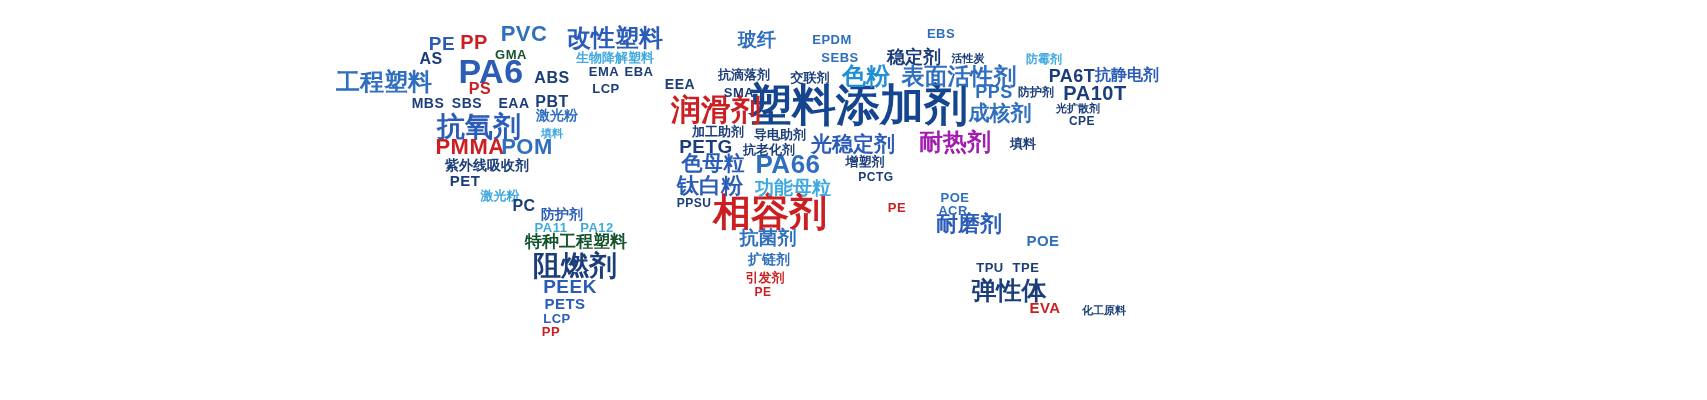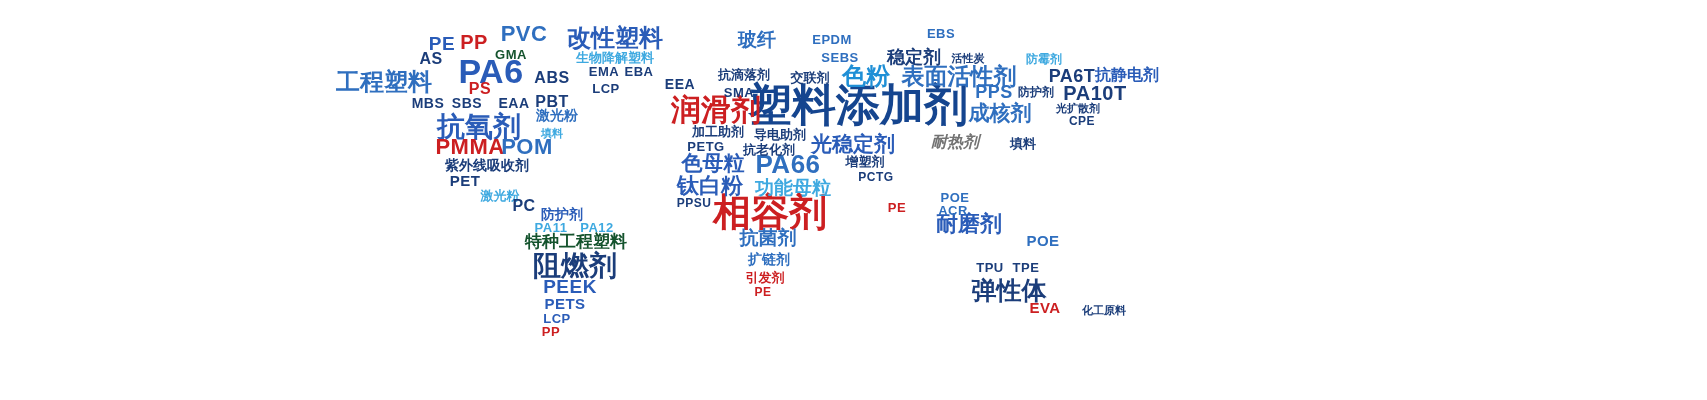--- a/index.html
+++ b/index.html
@@ -64,21 +64,21 @@
     <span class="cloud-word cjk w-bold" style="left: 710px; top: 186px; font-size: 22px; color: rgb(42, 92, 184);">钛白粉</span>
     <span class="cloud-word cjk w-bold" style="left: 713px; top: 163px; font-size: 21px; color: rgb(42, 92, 184);">色母粒</span>
     <span class="cloud-word cjk w-bold" style="left: 793px; top: 187px; font-size: 19px; color: rgb(62, 169, 224);">功能母粒</span>
     <span class="cloud-word cjk w-bold" style="left: 768px; top: 237px; font-size: 19px; color: rgb(47, 111, 191);">抗菌剂</span>
     <span class="cloud-word cjk w-bold" style="left: 576px; top: 241px; font-size: 17px; color: #14532d;">特种工程塑料</span>
     <span class="cloud-word latin w-bold" style="left: 570px; top: 286px; font-size: 19px; color: rgb(42, 92, 184);">PEEK</span>
     <span class="cloud-word latin w-bold" style="left: 524px; top: 34px; font-size: 22px; color: rgb(47, 111, 191);">PVC</span>
     <span class="cloud-word latin w-bold" style="left: 474px; top: 42px; font-size: 20px; color: rgb(204, 31, 33);">PP</span>
     <span class="cloud-word latin w-bold" style="left: 442px; top: 43px; font-size: 19px; color: rgb(42, 92, 184);">PE</span>
     <span class="cloud-word cjk w-bold" style="left: 914px; top: 57px; font-size: 18px; color: rgb(27, 61, 122);">稳定剂</span>
-    <span class="cloud-word cjk w-bold" style="left: 955px; top: 142px; font-size: 16px; color: #737373; font-style: italic;">耐热剂</span>
+    <span class="cloud-word cjk w-bold" style="left: 955px; top: 142px; font-size: 24px; color: #a21caf;">耐热剂</span>
     <span class="cloud-word latin w-bold" style="left: 994px; top: 92px; font-size: 18px; color: rgb(47, 111, 191);">PPS</span>
     <span class="cloud-word cjk w-bold" style="left: 757px; top: 39px; font-size: 19px; color: rgb(47, 111, 191);">玻纤</span>
     <span class="cloud-word latin w-bold" style="left: 1072px; top: 76px; font-size: 18px; color: rgb(27, 61, 122);">PA6T</span>
     <span class="cloud-word cjk w-bold" style="left: 1127px; top: 75px; font-size: 16px; color: rgb(42, 92, 184);">抗静电剂</span>
     <span class="cloud-word latin w-bold" style="left: 431px; top: 59px; font-size: 16px; color: rgb(27, 61, 122);">AS</span>
     <span class="cloud-word latin w-bold" style="left: 552px; top: 78px; font-size: 16px; color: rgb(27, 61, 122);">ABS</span>
     <span class="cloud-word latin w-bold" style="left: 552px; top: 102px; font-size: 16px; color: rgb(27, 61, 122);">PBT</span>
     <span class="cloud-word latin w-bold" style="left: 480px; top: 89px; font-size: 16px; color: rgb(204, 31, 33);">PS</span>
     <span class="cloud-word latin w-bold" style="left: 428px; top: 103px; font-size: 14px; color: rgb(27, 61, 122);">MBS</span>
     <span class="cloud-word latin w-bold" style="left: 467px; top: 103px; font-size: 14px; color: rgb(27, 61, 122);">SBS</span>
@@ -96,21 +96,21 @@
     <span class="cloud-word cjk w-bold" style="left: 968px; top: 58px; font-size: 11px; color: rgb(27, 61, 122);">活性炭</span>
     <span class="cloud-word cjk w-bold" style="left: 1044px; top: 59px; font-size: 12px; color: rgb(62, 169, 224);">防霉剂</span>
     <span class="cloud-word cjk w-bold" style="left: 744px; top: 74px; font-size: 13px; color: rgb(27, 61, 122);">抗滴落剂</span>
     <span class="cloud-word cjk w-bold" style="left: 810px; top: 77px; font-size: 13px; color: rgb(27, 61, 122);">交联剂</span>
     <span class="cloud-word cjk w-bold" style="left: 1036px; top: 92px; font-size: 12px; color: rgb(27, 61, 122);">防护剂</span>
     <span class="cloud-word cjk w-bold" style="left: 1078px; top: 108px; font-size: 11px; color: rgb(27, 61, 122);">光扩散剂</span>
     <span class="cloud-word latin w-bold" style="left: 1082px; top: 121px; font-size: 12px; color: rgb(27, 61, 122);">CPE</span>
     <span class="cloud-word cjk w-bold" style="left: 1023px; top: 143px; font-size: 13px; color: rgb(27, 61, 122);">填料</span>
     <span class="cloud-word cjk w-bold" style="left: 718px; top: 131px; font-size: 13px; color: rgb(27, 61, 122);">加工助剂</span>
     <span class="cloud-word cjk w-bold" style="left: 780px; top: 134px; font-size: 13px; color: rgb(27, 61, 122);">导电助剂</span>
-    <span class="cloud-word latin w-bold" style="left: 706px; top: 146px; font-size: 13px; color: rgb(27, 61, 122);">PETG</span>
+    <span class="cloud-word latin w-bold" style="left: 706px; top: 146px; font-size: 19px; color: rgb(27, 61, 122);">PETG</span>
     <span class="cloud-word cjk w-bold" style="left: 761px; top: 149px; font-size: 13px; color: rgb(27, 61, 122); margin-left: 8px;">抗老化剂</span>
     <span class="cloud-word cjk w-bold" style="left: 865px; top: 161px; font-size: 13px; color: rgb(27, 61, 122);">增塑剂</span>
     <span class="cloud-word latin w-bold" style="left: 876px; top: 177px; font-size: 12px; color: rgb(27, 61, 122);">PCTG</span>
     <span class="cloud-word latin w-bold" style="left: 694px; top: 203px; font-size: 12px; color: rgb(27, 61, 122);">PPSU</span>
     <span class="cloud-word latin w-bold" style="left: 955px; top: 197px; font-size: 13px; color: rgb(47, 111, 191);">POE</span>
     <span class="cloud-word latin w-bold" style="left: 953px; top: 210px; font-size: 13px; color: rgb(47, 111, 191);">ACR</span>
     <span class="cloud-word latin w-bold" style="left: 897px; top: 207px; font-size: 13px; color: rgb(204, 31, 33);">PE</span>
     <span class="cloud-word latin w-bold" style="left: 1043px; top: 240px; font-size: 15px; color: rgb(47, 111, 191);">POE</span>
     <span class="cloud-word latin w-bold" style="left: 990px; top: 267px; font-size: 13px; color: rgb(27, 61, 122);">TPU</span>
     <span class="cloud-word latin w-bold" style="left: 1026px; top: 267px; font-size: 13px; color: rgb(27, 61, 122);">TPE</span>

